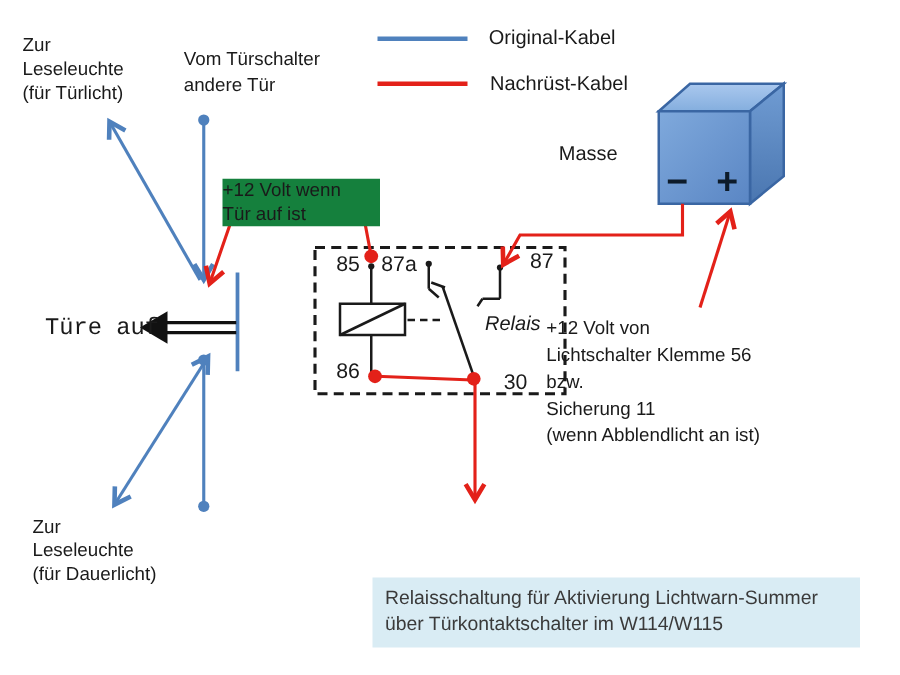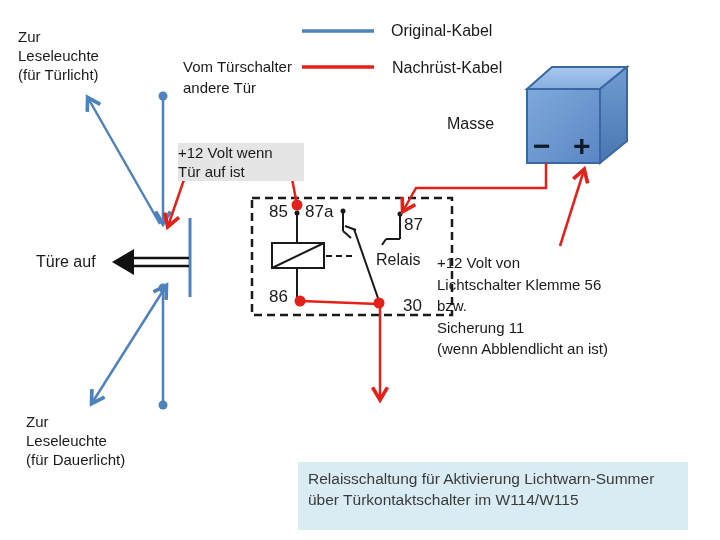--- a/index.html
+++ b/index.html
@@ -9,21 +9,21 @@
   }
   #stage{position:absolute;left:0;top:0;width:720px;height:540px;}
   svg#wires{position:absolute;left:0;top:0;}
   .lbl{
     position:absolute;white-space:pre-line;line-height:20px;font-size:15px;
     color:#1a1a1a;
   }
   .center{text-align:left;}
   .term{font-size:17px;line-height:17px;font-weight:400;}
   .caption-box{
-    position:absolute;left:298px;top:462px;width:390px;height:68px;
+    position:absolute;left:298px;top:462px;width:390px;height:56px;
     background:#d9ecf4;
   }
   .caption-box .lbl{position:absolute;left:10px;top:6px;line-height:21px;font-size:15.5px;color:#3a3a3a;white-space:pre-line;}
   .legend-lbl{position:absolute;font-size:16px;line-height:19px;}
   .sign{position:absolute;font-size:30px;font-weight:bold;color:#0d1b2a;line-height:30px;}
 </style>
 </head>
 <body>
 
 <div id="stage">
@@ -95,49 +95,49 @@
     <line x1="560" y1="246" x2="584" y2="170" stroke="#e32119" stroke-width="2.5" marker-end="url(#mR)"></line>
     <circle cx="297" cy="205" r="5.5" fill="#e32119"></circle>
     <circle cx="300" cy="301" r="5.5" fill="#e32119"></circle>
     <circle cx="379" cy="303" r="5.5" fill="#e32119"></circle>
   </svg>
 
   <div class="lbl center" style="left:18px;top:27px;width:116px;line-height:19px;">Zur
 Leseleuchte
 (für Türlicht)</div>
 
-  <div class="lbl" style="left:147px;top:56px;width:135px;line-height:21px;margin-left:36px;">Vom Türschalter
+  <div class="lbl" style="left:147px;top:37px;width:135px;line-height:21px;">Vom Türschalter
 andere Tür</div>
 
   <div class="legend-lbl" style="left:392px;top:58px;">Nachrüst-Kabel</div>
 
   <div class="legend-lbl" style="left:391px;top:21px;">Original-Kabel</div>
 
-  <div class="lbl center" style="left:178px;top:143px;width:126px;line-height:19px;background:#e5e5e5;">+12 Volt wenn
+  <div class="lbl center" style="left:178px;top:143px;width:126px;line-height:19px;background:#15803d;">+12 Volt wenn
 Tür auf ist</div>
 
   <div class="lbl" style="left:447px;top:114px;font-size:16px;">Masse</div>
 
   <div class="sign" style="left:533px;top:131px;">−</div>
 
   <div class="sign" style="left:573px;top:131px;">+</div>
 
-  <div class="lbl" style="left:36px;top:252px;font-size:16px;">Türe auf</div>
+  <div class="lbl" style="left:36px;top:252px;font-size:19px;font-family:Liberation Mono, monospace;">Türe auf</div>
 
   <div class="lbl term" style="left:269px;top:203px;">85</div>
 
   <div class="lbl term" style="left:305px;top:203px;">87a</div>
 
-  <div class="lbl term" style="left:404px;top:200px;margin-top:16px;">87</div>
+  <div class="lbl term" style="left:424px;top:200px;">87</div>
 
   <div class="lbl term" style="left:269px;top:288px;">86</div>
 
   <div class="lbl term" style="left:403px;top:297px;">30</div>
 
-  <div class="lbl" style="left:376px;top:250px;font-size:16px;">Relais</div>
+  <div class="lbl" style="left:388px;top:250px;font-size:16px;font-style:italic;">Relais</div>
 
   <div class="lbl center" style="left:437px;top:252px;width:240px;line-height:21.5px;">+12 Volt von
 Lichtschalter Klemme 56
 bzw.
 Sicherung 11
 (wenn Abblendlicht an ist)</div>
 
   <div class="lbl center" style="left:26px;top:412px;width:124px;line-height:19px;">Zur
 Leseleuchte
 (für Dauerlicht)</div>

